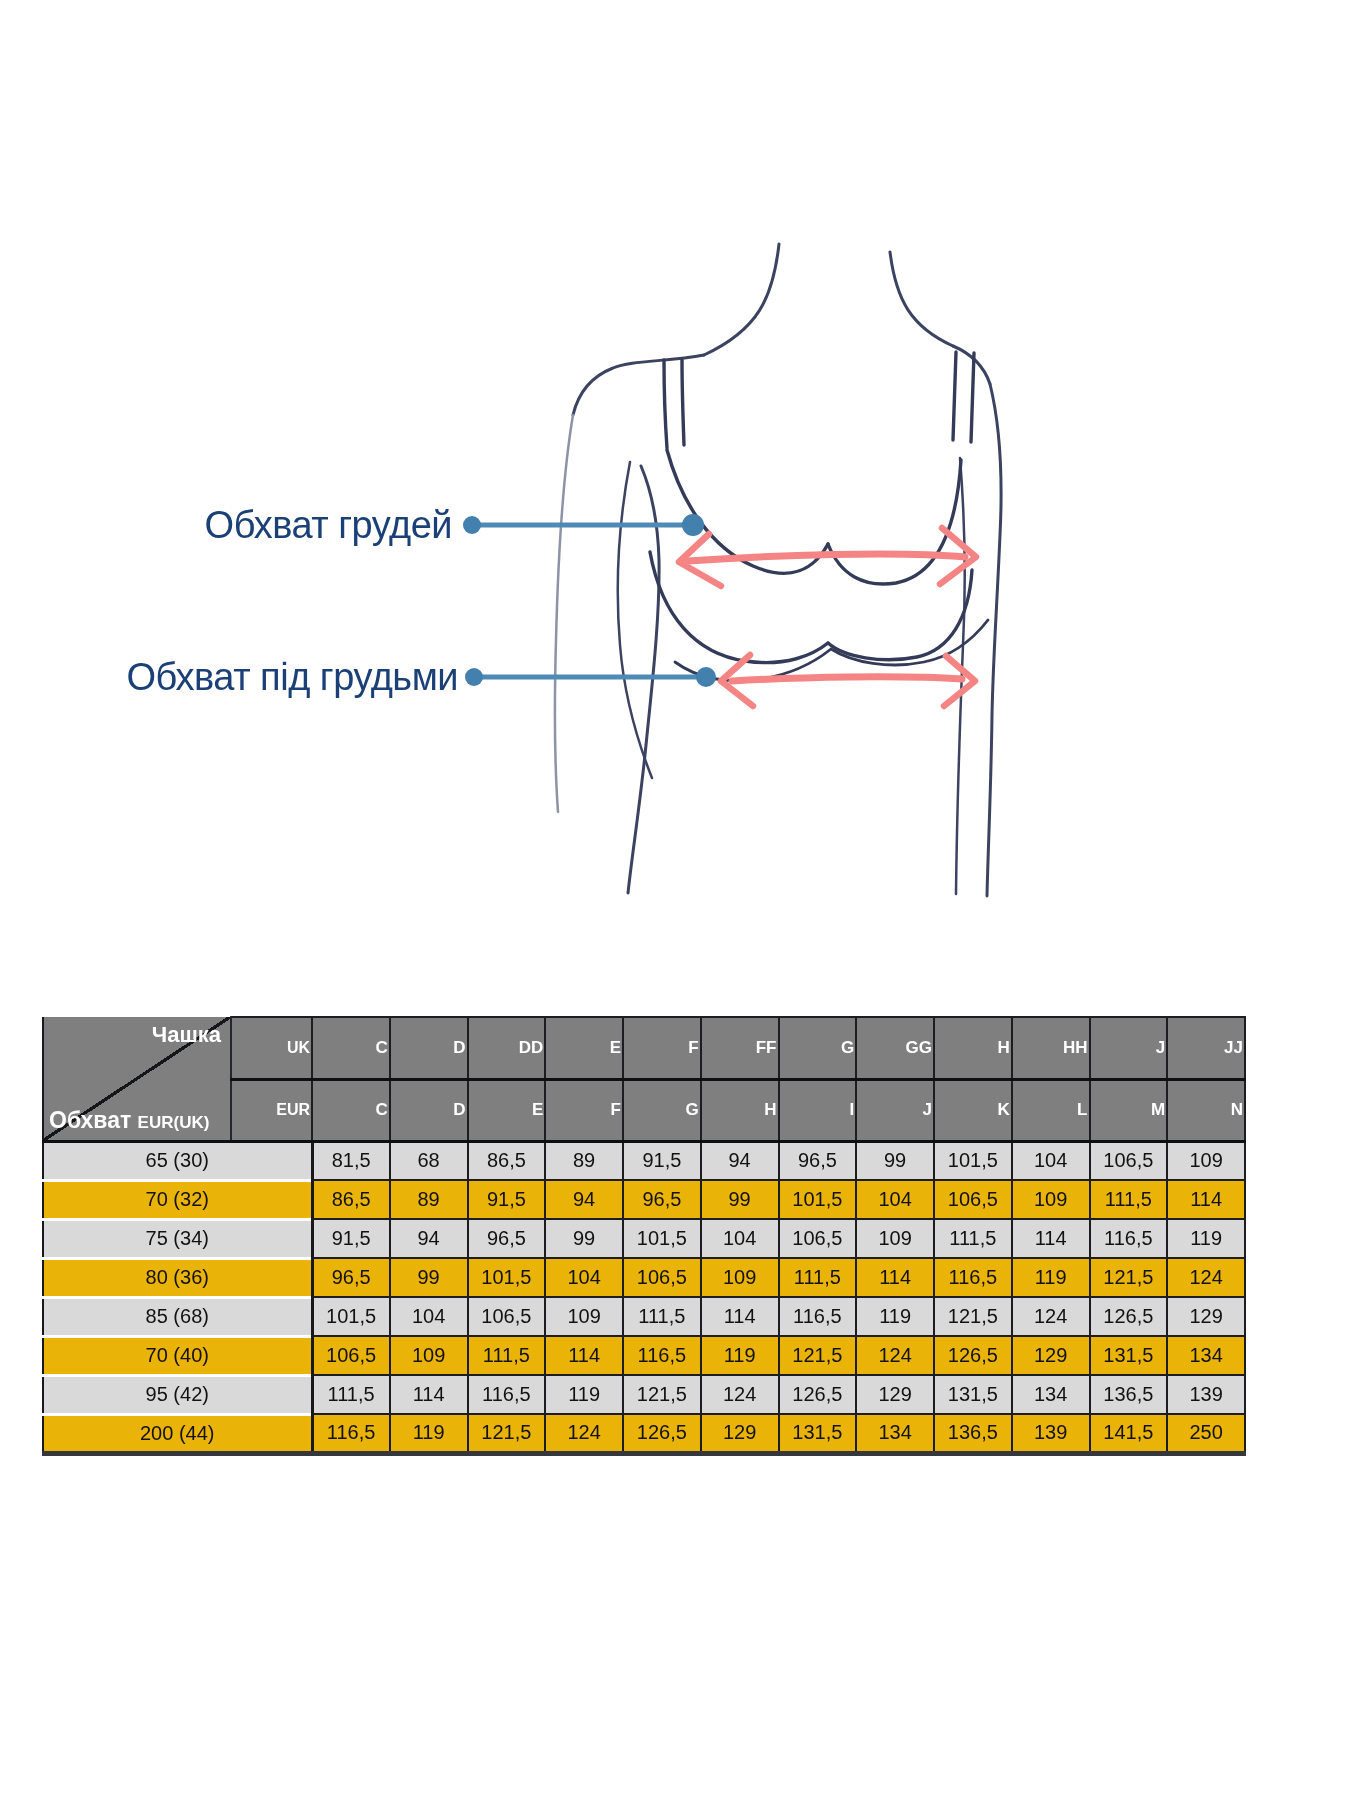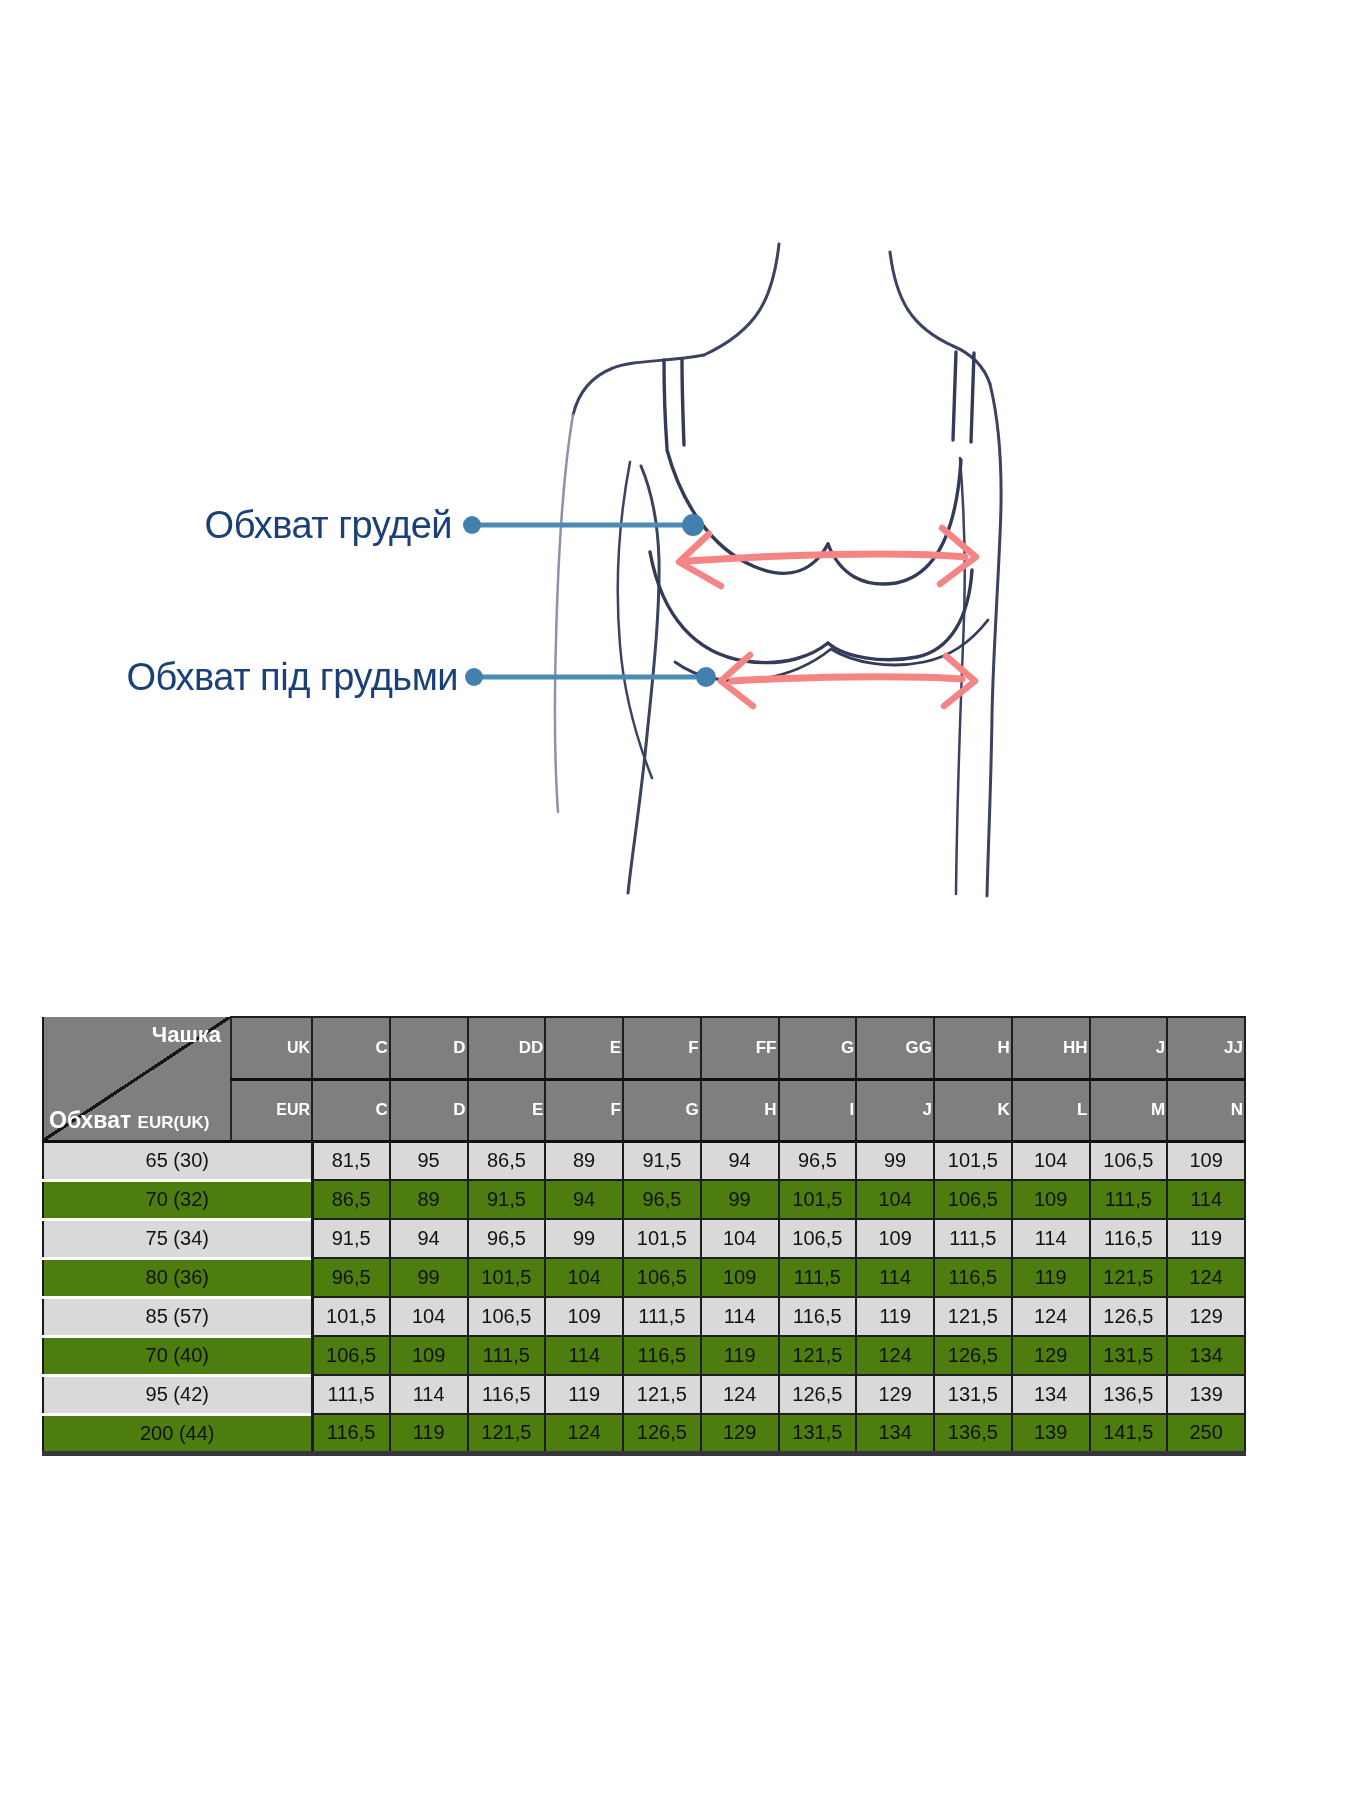--- a/index.html
+++ b/index.html
@@ -42,21 +42,21 @@
   td.hl{font-size:16px;}
   td.hc{font-size:17px;}
   tr.hr-uk td.hl, tr.hr-uk td.hc{border-bottom:3px solid #0d0f12;}
   tr.hr-eur td.hl, tr.hr-eur td.hc{border-bottom:3px solid #0d0f12;}
   
   tbody td{height:39px;text-align:center;vertical-align:middle;color:#121212;font-size:20px;}
   td.band{border-right:3px solid #17191d;border-top:3px solid #ffffff;}
   tbody tr:first-child td.band{border-top:3px solid #0d0f12;}
   td.val{border:2px solid #1b1d21;}
   tr.odd td{background:#d9d9d9;margin-top:27px;}
-  tr.even td{background:#4d7c0f;}
+  tr.even td{background:#eab308;}
 </style>
 </head>
 <body>
 
 <div class="page">
 
   <div class="diagram">
     <svg class="fig" viewBox="0 0 1350 1000">
 
       <g fill="none" stroke="#3c4360" stroke-width="3" stroke-linecap="round">
@@ -160,21 +160,21 @@
             <td class="hc">K</td>
             <td class="hc">L</td>
             <td class="hc">M</td>
             <td class="hc">N</td>
           </tr>
       </thead>
       <tbody id="table-body">
           <tr class="odd">
             <td class="band" colspan="2">65 (30)</td>
             <td class="val">81,5</td>
-            <td class="val">95</td>
+            <td class="val">68</td>
             <td class="val">86,5</td>
             <td class="val">89</td>
             <td class="val">91,5</td>
             <td class="val">94</td>
             <td class="val">96,5</td>
             <td class="val">99</td>
             <td class="val">101,5</td>
             <td class="val">104</td>
             <td class="val">106,5</td>
             <td class="val">109</td>
@@ -218,21 +218,21 @@
             <td class="val">106,5</td>
             <td class="val">109</td>
             <td class="val">111,5</td>
             <td class="val">114</td>
             <td class="val">116,5</td>
             <td class="val">119</td>
             <td class="val">121,5</td>
             <td class="val">124</td>
           </tr>
           <tr class="odd">
-            <td class="band" colspan="2">85 (57)</td>
+            <td class="band" colspan="2">85 (68)</td>
             <td class="val">101,5</td>
             <td class="val">104</td>
             <td class="val">106,5</td>
             <td class="val">109</td>
             <td class="val">111,5</td>
             <td class="val">114</td>
             <td class="val">116,5</td>
             <td class="val">119</td>
             <td class="val">121,5</td>
             <td class="val">124</td>

